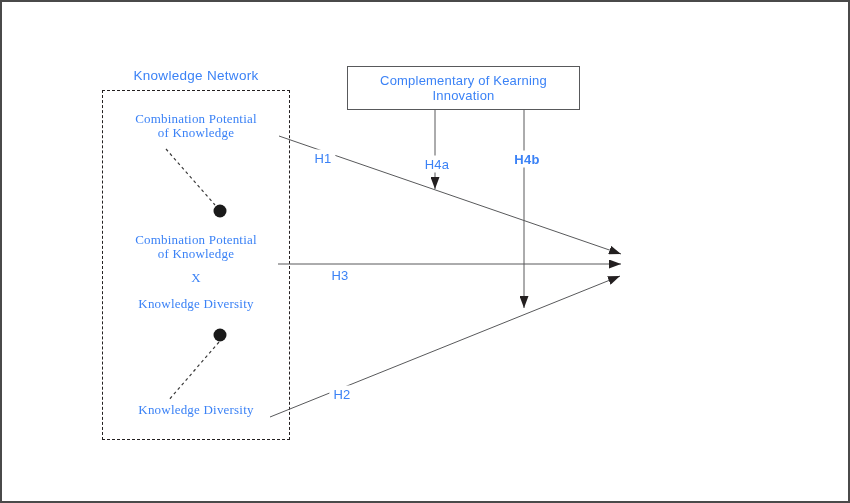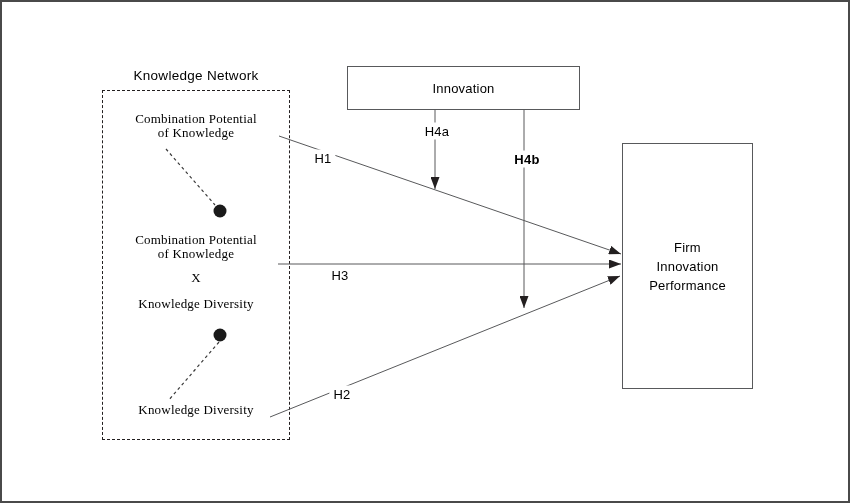--- a/index.html
+++ b/index.html
@@ -4,21 +4,21 @@
 <style>
   html, body { margin: 0; padding: 0; background: #ffffff; }
   .frame {
     position: relative;
     width: 850px;
     height: 503px;
     box-sizing: border-box;
     border: 2px solid #4a4a4a;
     background: #ffffff;
     font-family: "Liberation Sans", sans-serif;
-    color: #000000;
+    color: #3b82f6;
     overflow: hidden;
   }
   .abs { position: absolute; }
   svg.wires {
     position: absolute;
     left: 0; top: 0;
     width: 850px; height: 503px;
     z-index: 2;
     pointer-events: none;
   }
@@ -78,21 +78,21 @@
     background: #ffffff;
     padding: 1px 4px;
     font-size: 13px;
     letter-spacing: 0.3px;
     z-index: 3;
     white-space: nowrap;
   }
   .h1-pos  { left: 321px; top: 156px; }
   .h3-pos  { left: 338px; top: 262px; margin-top: 11px; }
   .h2-pos  { left: 340px; top: 392px; }
-  .h4a-pos { left: 435px; top: 129px; }
+  .h4a-pos { left: 435px; top: 162px; }
   .h4b-pos { left: 525px; top: 157px; font-weight: bold; }
 </style>
 </head>
 <body>
 
 <div class="frame">
 
   <svg class="wires" viewBox="0 0 850 503">
     <defs>
       <marker id="arrow" markerUnits="userSpaceOnUse" markerWidth="12" markerHeight="9" viewBox="0 0 12 9" refX="12" refY="4.5" orient="auto">
@@ -133,28 +133,24 @@
     <div>of Knowledge</div>
     <div class="x-line">X</div>
     <div class="kd-line">Knowledge Diversity</div>
   </div>
 
   <div class="abs node node-c">
     <div>Knowledge Diversity</div>
   </div>
 
   <div class="abs solid-box mod-box">
+    <div>Complementary of Kearning</div>
     <div>Innovation</div>
   </div>
 
-  <div class="abs solid-box out-box">
-    <div>Firm</div>
-    <div>Innovation</div>
-    <div>Performance</div>
-  </div>
 
   <div class="abs h-label h1-pos">H1</div>
   <div class="abs h-label h3-pos">H3</div>
   <div class="abs h-label h2-pos">H2</div>
   <div class="abs h-label h4a-pos">H4a</div>
   <div class="abs h-label h4b-pos">H4b</div>
 
 </div>
 
 </body></html>

